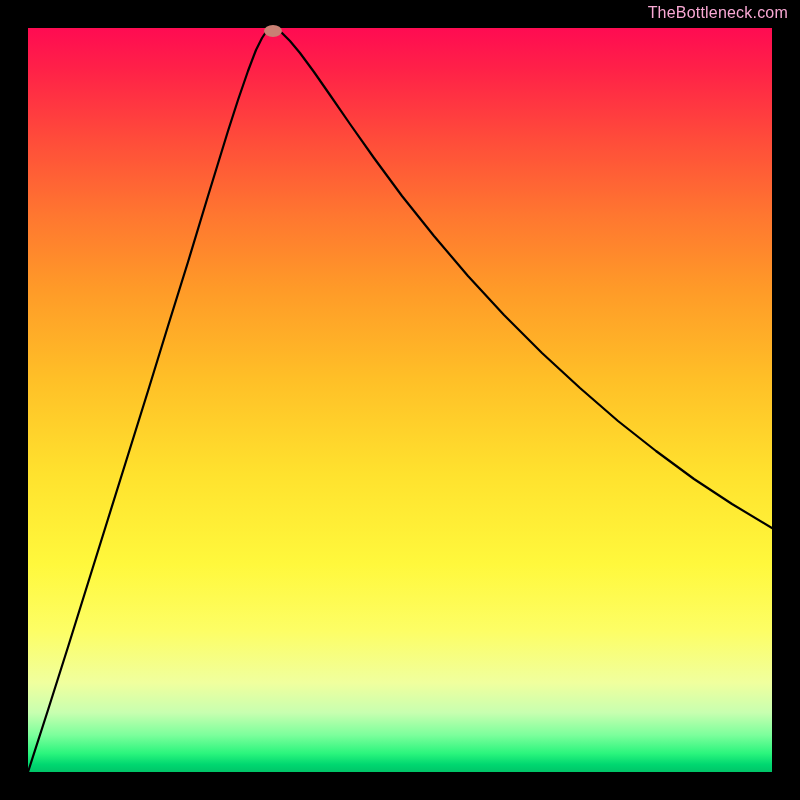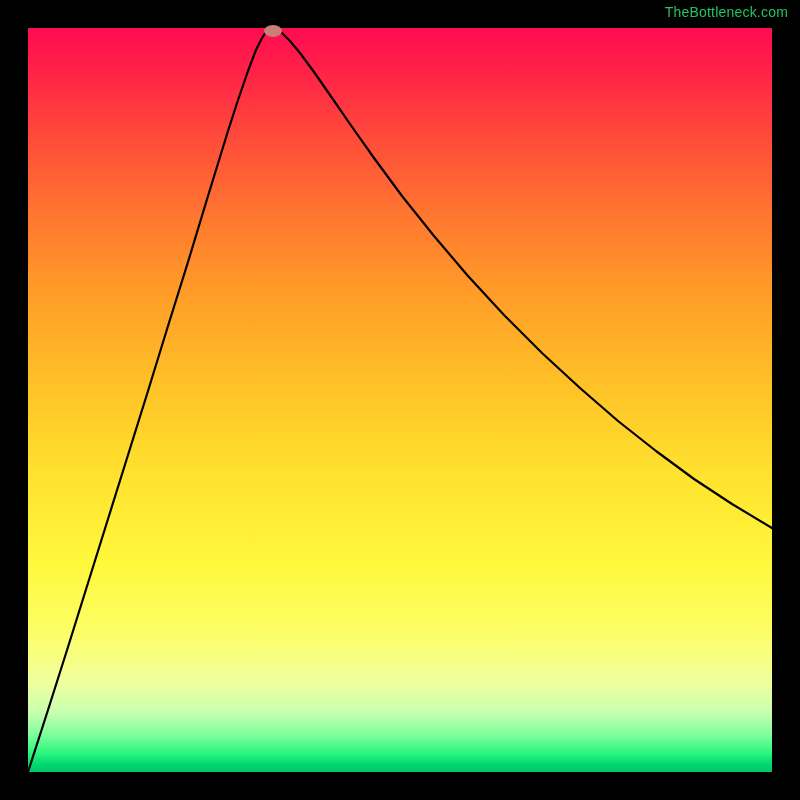--- a/index.html
+++ b/index.html
@@ -32,22 +32,22 @@
       #7dff9c 95%,
       #2bf57d 97.5%,
       #00d770 99%,
       #00c568 100%
     );
   }
   .watermark {
     position: absolute;
     top: 4px;
     right: 12px;
-    color: #22c55e;
-    font-size: 14px;
+    color: #f9a8d4;
+    font-size: 16px;
     font-weight: 500;
     letter-spacing: 0.2px;
     user-select: none;
   }
   svg.curve {
     position: absolute;
     left: 0;
     top: 0;
     width: 744px;
     height: 744px;

